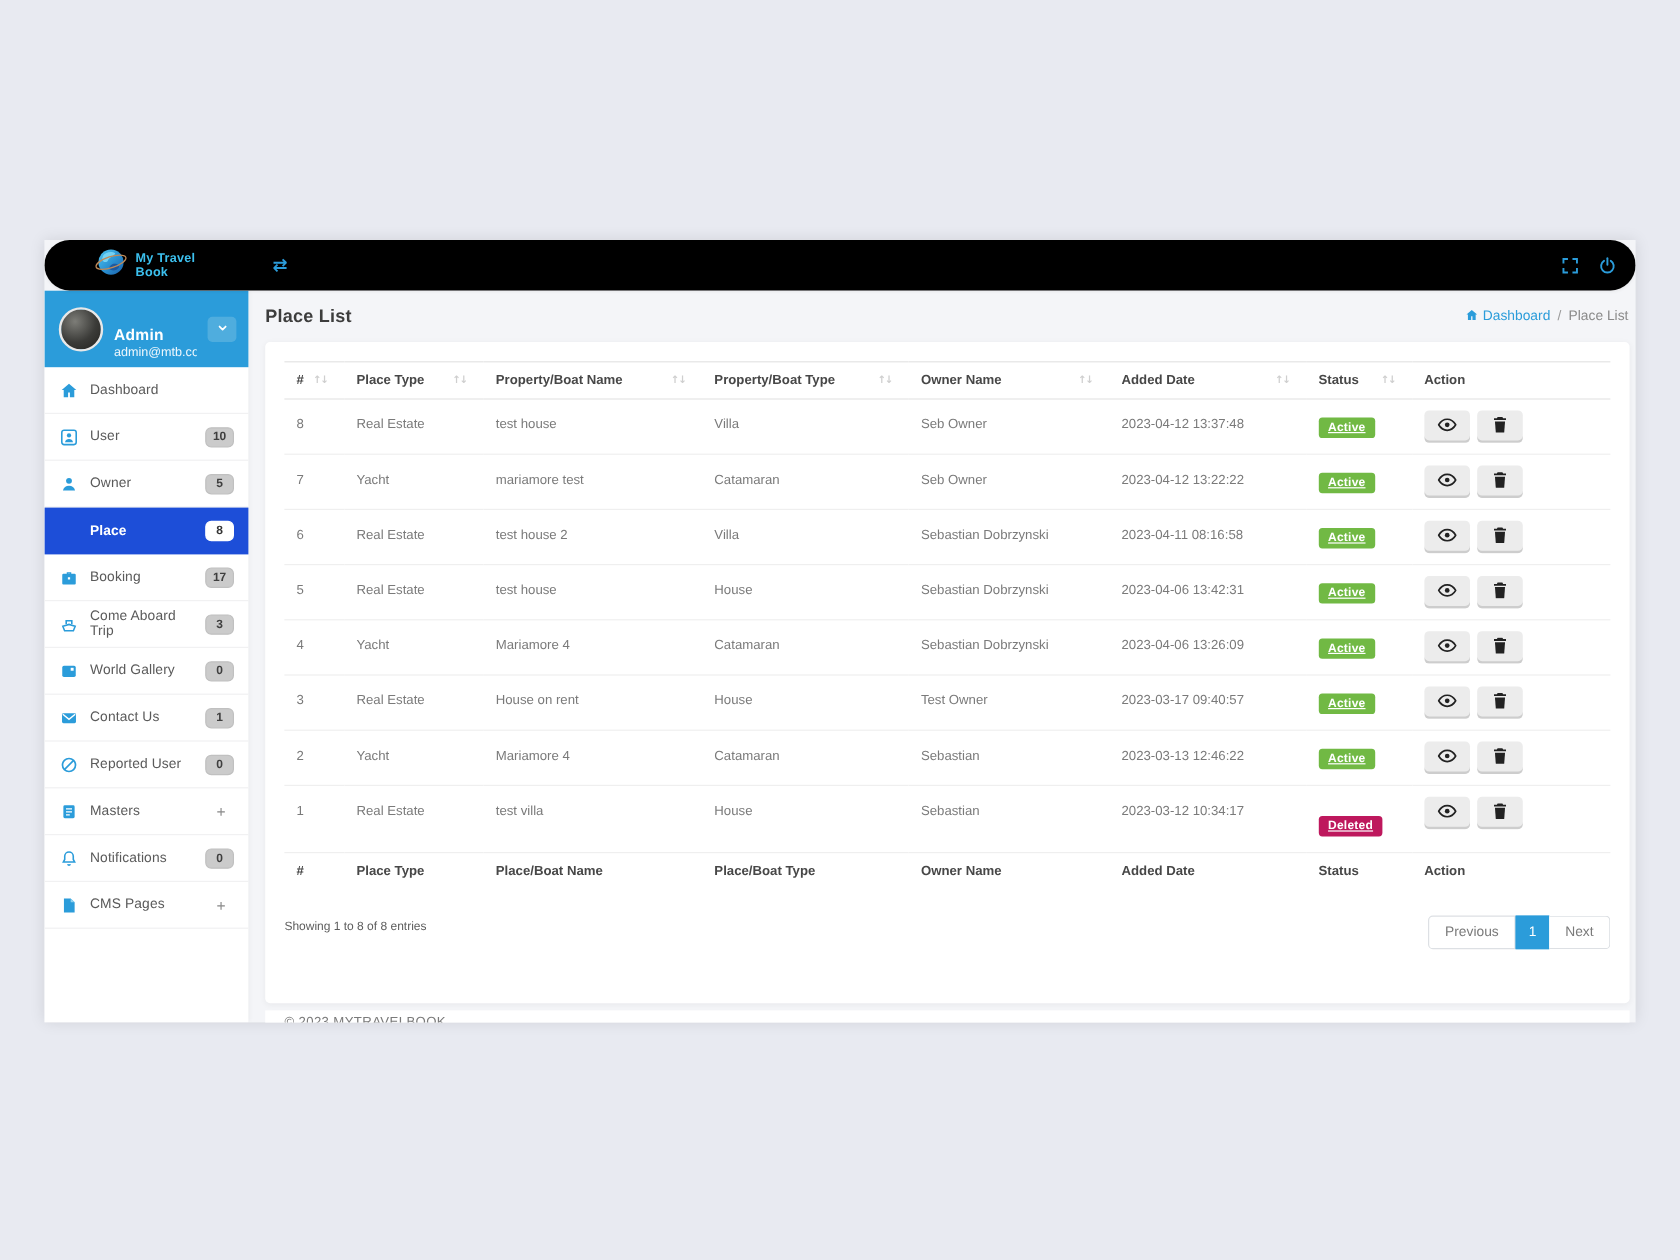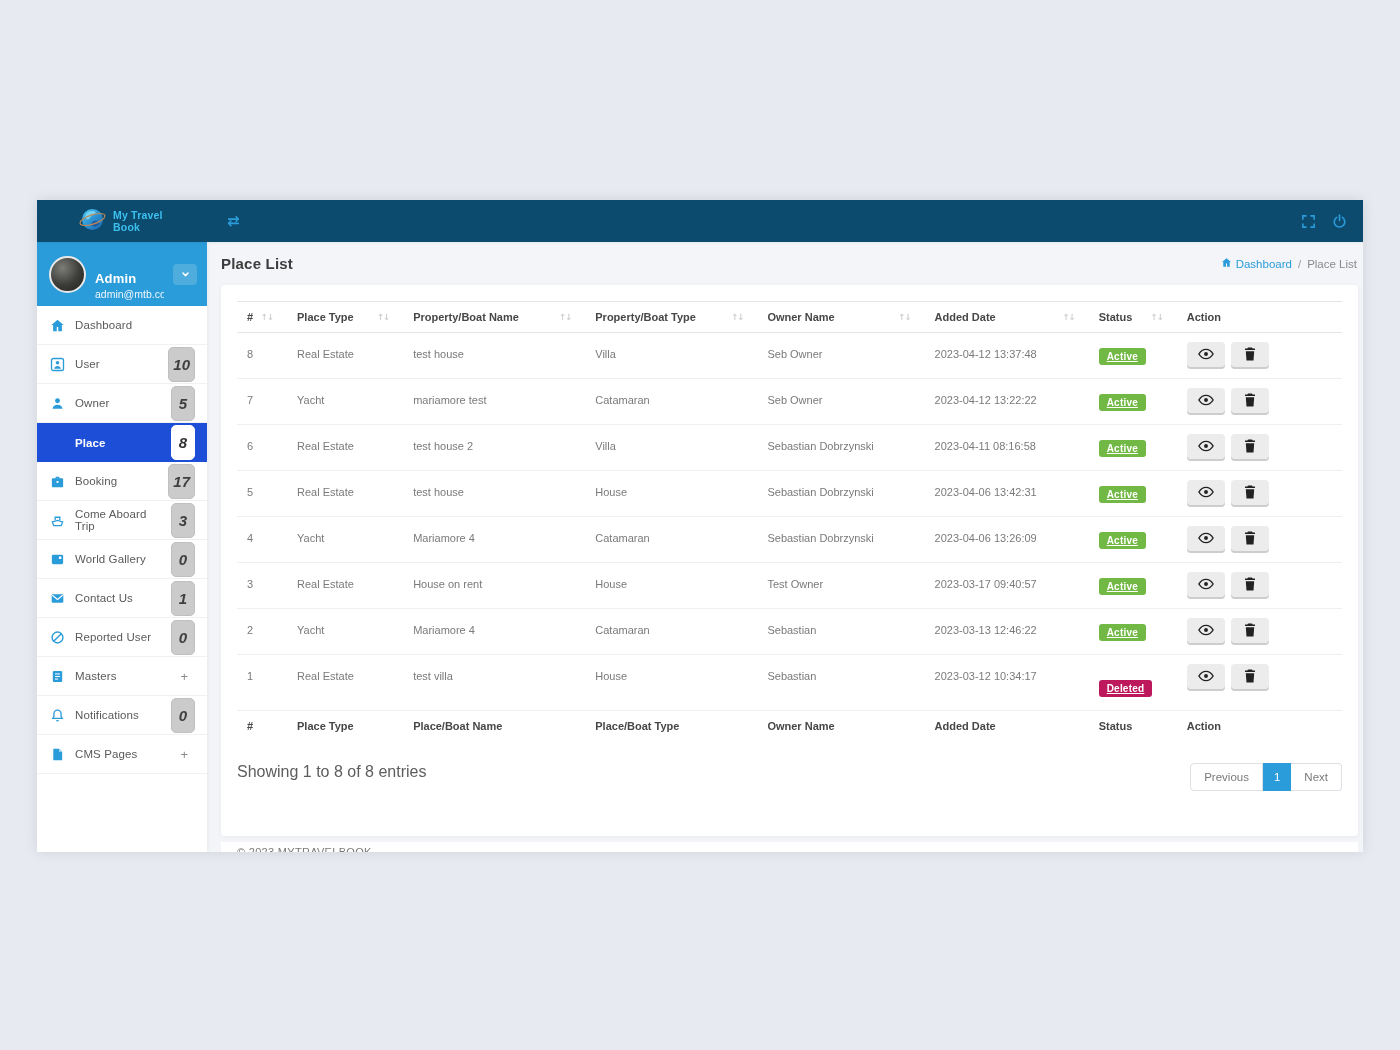--- a/index.html
+++ b/index.html
@@ -1,41 +1,41 @@
 <!DOCTYPE html>
 <html><head>
 <meta charset="utf-8">
 <style>
   * { margin:0; padding:0; box-sizing:border-box; }
   html,body { width:1400px; height:1050px; background:#e8eaf1; font-family:"Liberation Sans","DejaVu Sans",sans-serif; }
   .window { position:absolute; left:37px; top:200px; width:1326px; height:652px; background:#f4f5f8; overflow:hidden; box-shadow:0 0 12px rgba(0,0,0,.10); display:flex; flex-direction:column; }
 
   
-  .topbar { height:42px; background:#0c4a6e; display:flex; flex:0 0 42px; box-shadow:0 1px 3px rgba(0,0,0,.06); position:relative; z-index:5; }
+  .topbar { height:42px; background:#000000; display:flex; flex:0 0 42px; box-shadow:0 1px 3px rgba(0,0,0,.06); position:relative; z-index:5;border-radius:21px; }
   .topbar-left { width:170px; display:flex; align-items:center; padding-left:42px; gap:7px; }
   .brand-text { font-size:10.5px; font-weight:bold; color:#3cc0ee; line-height:12px; letter-spacing:.2px; }
   .topbar-main { flex:1; display:flex; align-items:center; justify-content:space-between; padding:0 16px 0 20px; }
   .toggle-icon { color:#2b9cda; font-family:"DejaVu Sans",sans-serif; font-size:15px; font-weight:bold; cursor:pointer; }
   .topbar-right { display:flex; align-items:center; gap:16px; }
   .topbar-right svg { display:block; cursor:pointer; }
 
   
   .body { flex:1; display:flex; overflow:hidden; }
   .sidebar { width:170px; background:#fff; box-shadow:1px 0 4px rgba(0,0,0,.05); z-index:4; display:flex; flex-direction:column; }
   .user-block { height:64px; background:#2b9cda; display:flex; align-items:center; padding:0 10px 0 12px; gap:9px; flex:0 0 64px; }
   .avatar { width:37px; height:37px; border-radius:50%; background:radial-gradient(circle at 35% 30%, #7d7d78, #3b3b38 55%, #23221f); border:2px solid #e8e8e8; flex:0 0 37px; }
   .user-meta { flex:1; overflow:hidden; }
   .user-name { color:#fff; font-size:13px; font-weight:bold; letter-spacing:.2px;margin-top:23px; }
   .user-email { color:#eef7fd; font-size:10.5px; margin-top:2px; }
   .user-chevron { width:24px; height:21px; background:#4fadde; border-radius:4px; display:flex; align-items:center; justify-content:center; cursor:pointer; flex:0 0 24px; }
   .menu { flex:1; }
   .menu-item { height:39px; display:flex; align-items:center; padding:0 12px; gap:10px; border-bottom:1px solid #f1f1f2; cursor:pointer; }
   .menu-item .mi-icon { width:16px; height:16px; flex:0 0 16px; display:flex; align-items:center; justify-content:center; }
   .menu-item .mi-label { flex:1; font-size:11.5px; color:#5a5a5a; letter-spacing:.1px; }
-  .count-badge { min-width:24px; height:35px; background:#cbcbcb; border:1px solid #c0c0c0; border-radius:5px; color:#3f3f3f; font-size:15px; font-weight:bold; display:flex; align-items:center; justify-content:center; padding:0 4px;font-style:italic; }
+  .count-badge { min-width:24px; height:17px; background:#cbcbcb; border:1px solid #c0c0c0; border-radius:5px; color:#3f3f3f; font-size:10px; font-weight:bold; display:flex; align-items:center; justify-content:center; padding:0 4px; }
   .plus-sign { color:#8a8a8a; font-size:13px; padding-right:7px; }
   .menu-item.active { background:#1d4ed8; border-bottom:none; }
   .menu-item.active .mi-label { color:#fff; font-weight:bold; }
   .menu-item.active .count-badge { background:#fff; border-color:#fff; color:#333; }
 
   
   .main { flex:1; display:flex; flex-direction:column; overflow:hidden; }
   .page-head { height:43px; flex:0 0 43px; display:flex; align-items:center; justify-content:space-between; padding:0 6px 0 14px; }
   .page-title { font-size:15px; font-weight:bold; color:#3d3d3d; letter-spacing:.2px; }
   .breadcrumb { display:flex; align-items:center; gap:6px; font-size:11.5px; }
@@ -60,21 +60,21 @@
   .sort-icon { color:#cfcfcf; font-size:8.5px; letter-spacing:-1px; font-family:"DejaVu Sans",sans-serif; }
   tbody td { border-bottom:1px solid #efefef; padding:15px 10px 13px; font-size:11px; color:#7a7a7a; vertical-align:top; }
   tbody td.action-cell { padding-top:9px; padding-bottom:5px; }
   .status-badge { display:inline-block; padding:3px 8px; border-radius:3px; font-size:10px; font-weight:bold; color:#fff; letter-spacing:.2px;text-decoration:underline; }
   .status-badge.active { background:#71b944; }
   .status-badge.deleted { background:#be185d;margin-top:10px; }
   .action-wrap { display:flex; gap:6px; }
   .icon-btn { width:38px; height:27px; background:#ececec; border:none; border-radius:4px; box-shadow:inset 0 -2px 0 #cdcdcd; display:flex; align-items:center; justify-content:center; cursor:pointer; }
 
   .table-info-row { display:flex; align-items:center; justify-content:space-between; margin-top:12px; }
-  .showing-text { font-size:16px; color:#5d5d5d; }
+  .showing-text { font-size:10px; color:#5d5d5d; }
   .pagination { display:flex; margin-top:10px;padding-left:20px; }
   .page-btn { border:1px solid #dde0e4; background:#fff; color:#7a7a7a; font-size:11.5px; padding:7px 13px; cursor:pointer; font-family:inherit; }
   .page-btn.prev { border-radius:4px 0 0 4px; }
   .page-btn.next { border-radius:0 4px 4px 0; border-left:none; }
   .page-btn.current { background:#2b9cda; border-color:#2b9cda; color:#fff; padding:7px 10px; min-width:26px; }
 
   .app-footer { margin:6px 5px 0 14px; background:#fff; padding:4px 16px 20px; }
   .copyright { font-size:11px; color:#7a7a7a; letter-spacing:.3px; }
 </style>
 </head>

